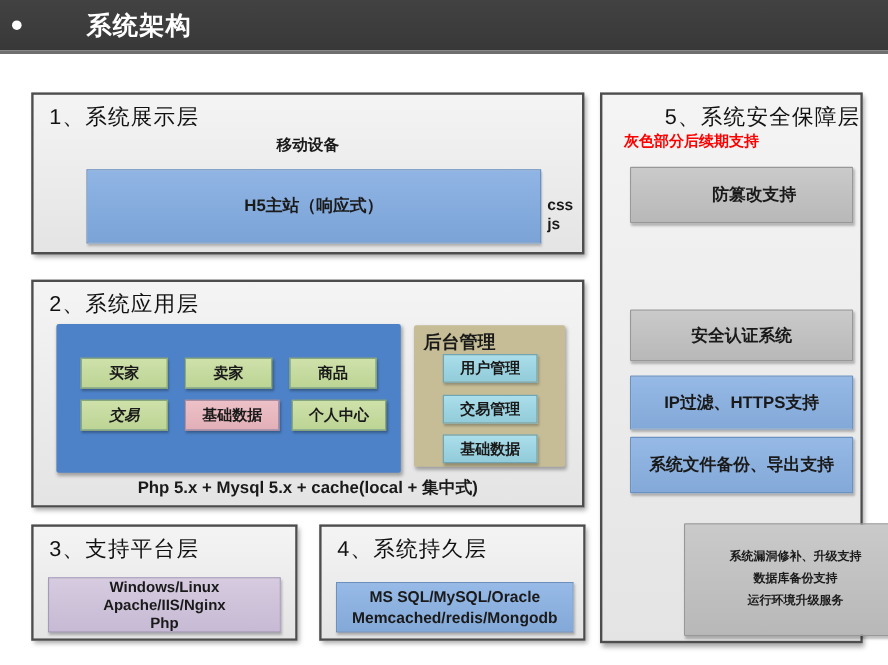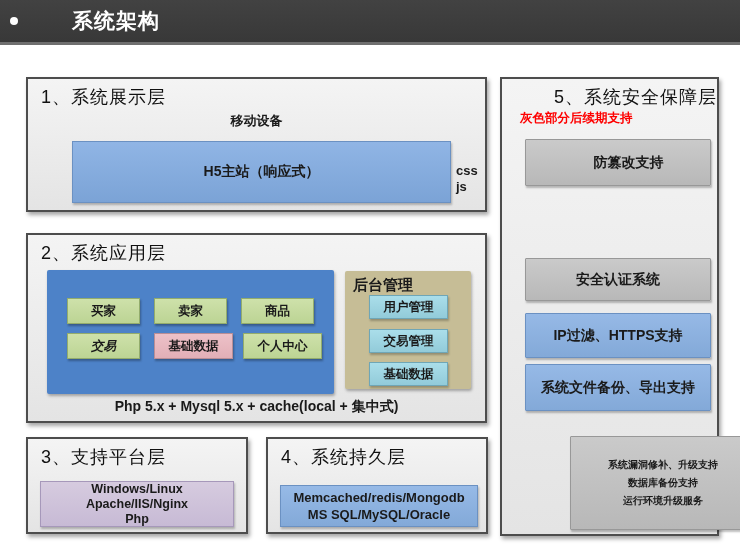--- a/index.html
+++ b/index.html
@@ -162,22 +162,22 @@
     <div class="lav-box">
       <div>Windows/Linux</div>
       <div>Apache/IIS/Nginx</div>
       <div>Php</div>
     </div>
   </div>
 
   <div class="layerbox box-persist">
     <div class="layer-title">4、系统持久层</div>
     <div class="per-box">
+      <div>MS SQL/MySQL/Oracle</div>
       <div>Memcached/redis/Mongodb</div>
-      <div>MS SQL/MySQL/Oracle</div>
     </div>
   </div>
 
   <div class="layerbox box-security">
     <div class="layer-title sec-title">5、系统安全保障层</div>
     <div class="red-note">灰色部分后续期支持</div>
     <div class="sec-item gray s1">防篡改支持</div>
     <div class="sec-item gray s3">安全认证系统</div>
     <div class="sec-item blue s4">IP过滤、HTTPS支持</div>
     <div class="sec-item blue s5">系统文件备份、导出支持</div>

